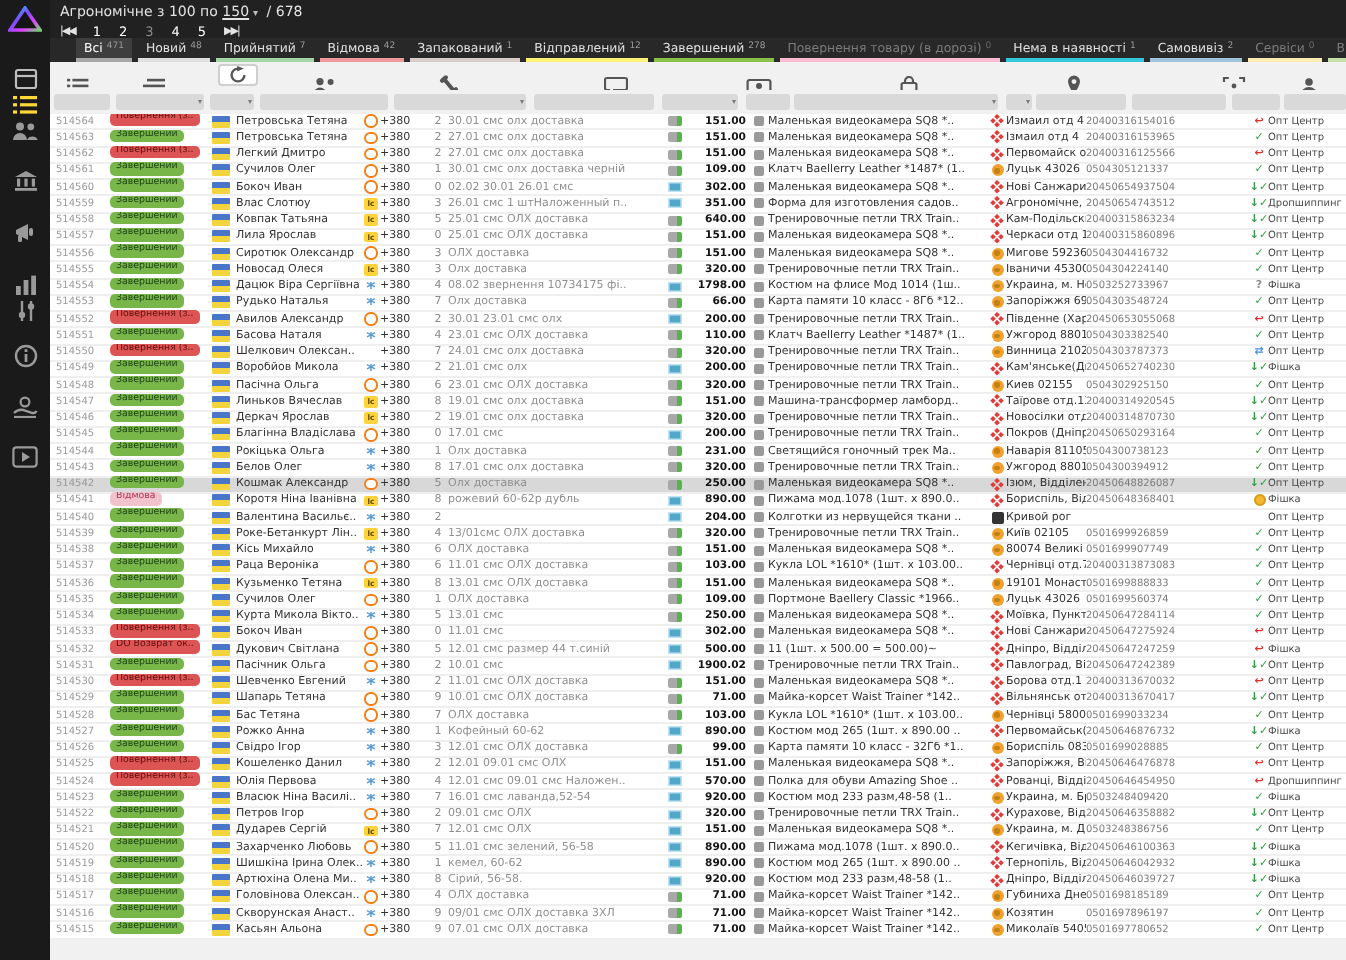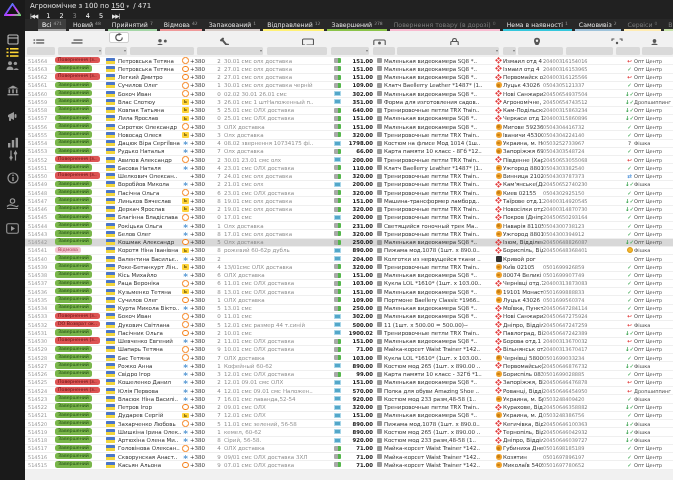--- a/index.html
+++ b/index.html
@@ -82,21 +82,21 @@
 </style>
 </head>
 <body>
 
 <div class="app">
 
   <div class="topbar">
     <div class="shown">
       <span>Агрономічне з 100 по</span>
       <span class="psz">150</span><span class="caret">▾</span>
-      <span>/ 471</span>
+      <span>/ 678</span>
     </div>
     <div class="pager">
       <span class="pbtn">|◀◀</span>
       <span id="pages" style="display:flex;gap:9px;">
           <span class="pg">1</span>
           <span class="pg">2</span>
           <span class="pg cur">3</span>
           <span class="pg">4</span>
           <span class="pg">5</span>
         </span>

